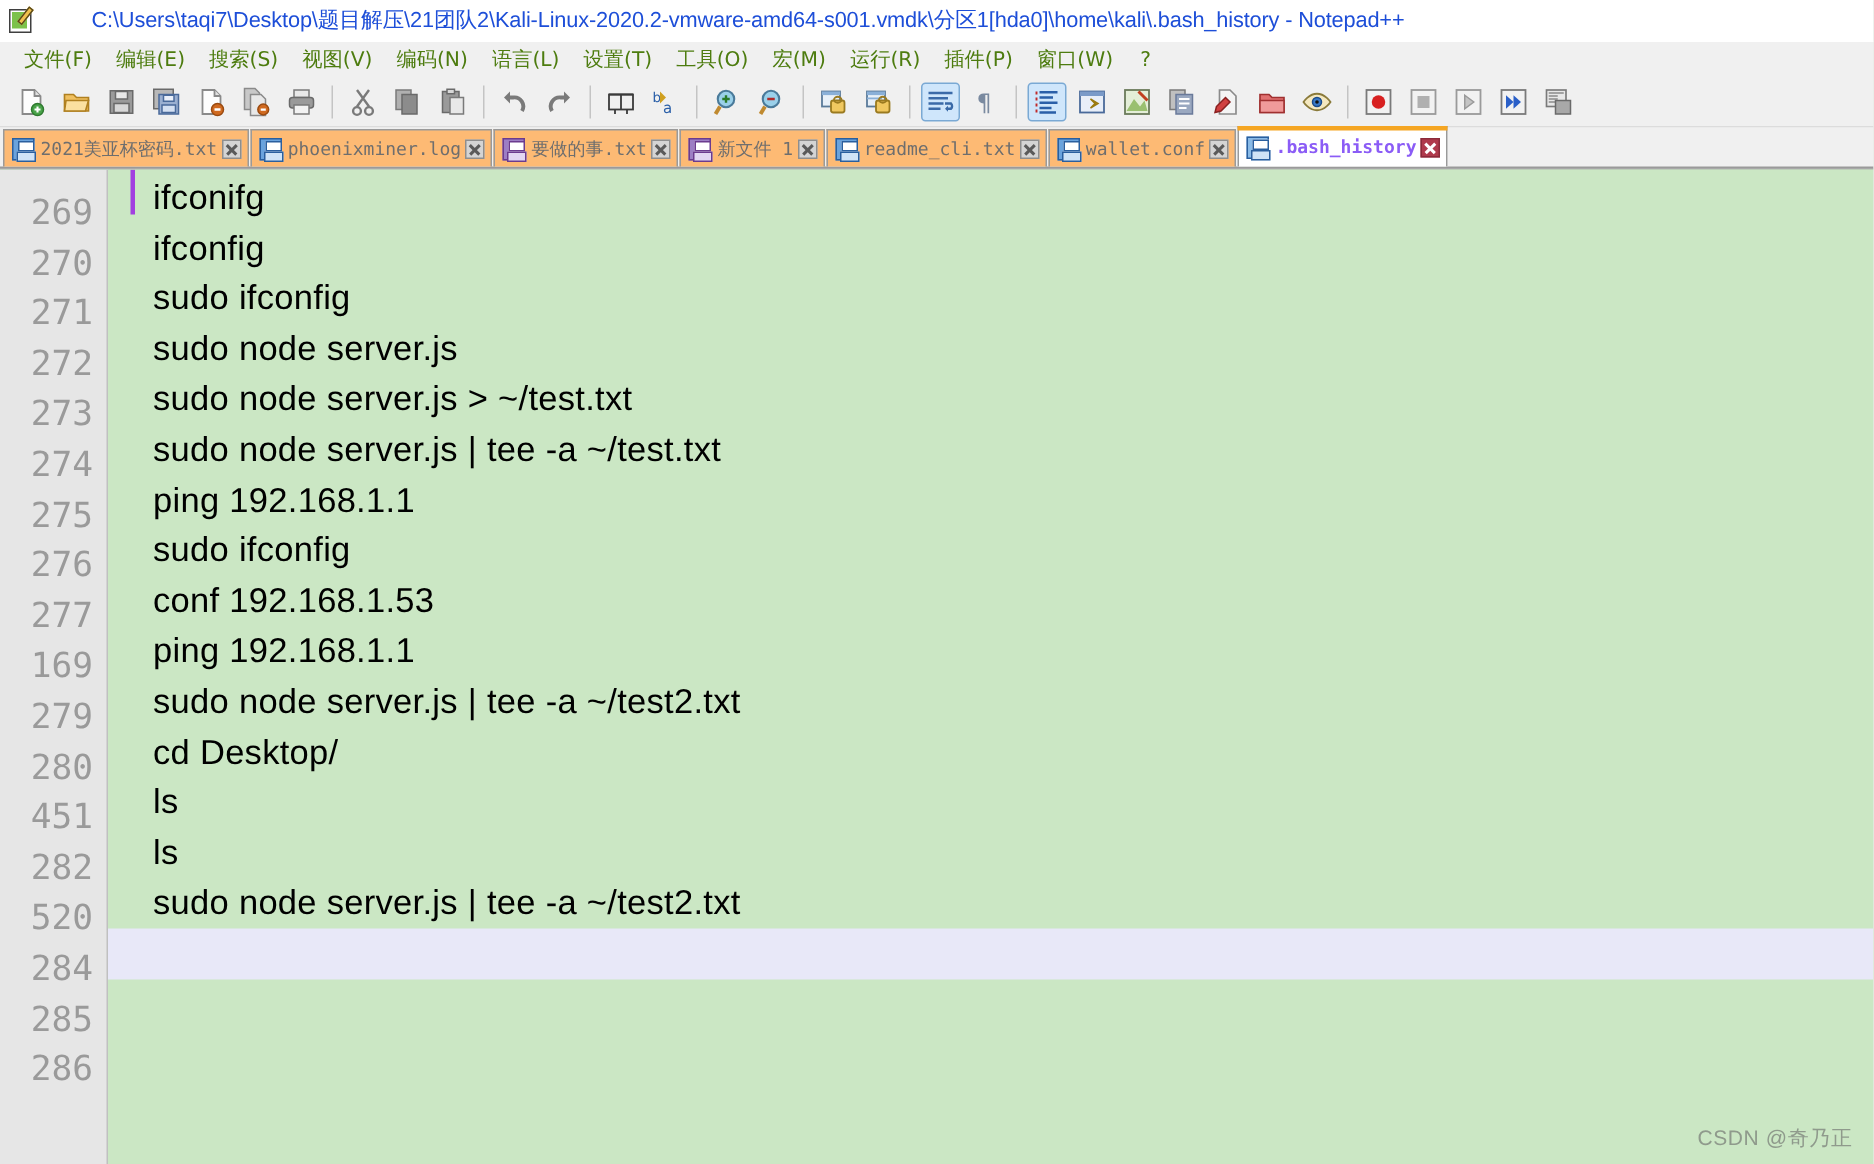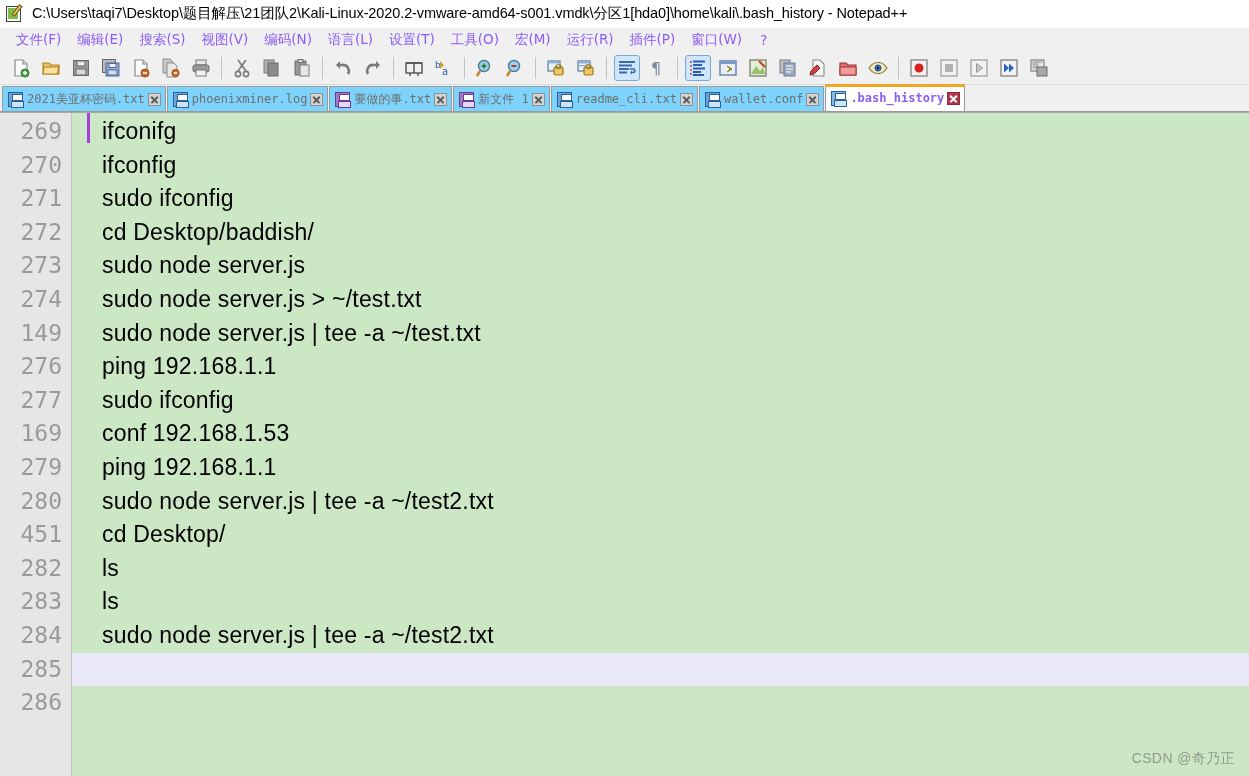--- a/index.html
+++ b/index.html
@@ -30,38 +30,39 @@
     border-bottom: 1px solid #ffffff;
   }
   .title-icon {
     width: 20px; height: 20px;
     flex: 0 0 20px;
     position: relative;
     margin-right: 7px;
   }
   .title-text {
     font-size: 14.5px;
-    color: #000000;
+    color: #1d4ed8;
     white-space: nowrap;
     letter-spacing: -0.1px;
     font-family: "Liberation Sans", sans-serif;
+    margin-left: 29px;
   }
 
   
   .menubar {
     height: 23px;
     flex: 0 0 23px;
     background: #f0f0f0;
     display: flex;
     align-items: center;
     padding-left: 8px;
   }
   .menu-item {
     font-size: 13.5px;
-    color: #8b5cf6;
+    color: #4d7c0f;
     padding: 2px 8px 2px 8px;
     white-space: nowrap;
     cursor: default;
     font-family: "DejaVu Sans", "Liberation Sans", sans-serif;
   }
   .menu-item.help { padding-left: 10px; padding-right: 10px; }
 
   
   .toolbar {
     height: 34px;
@@ -102,21 +103,21 @@
     display: flex;
     align-items: flex-end;
     padding-left: 2px;
     border-bottom: 1px solid #9a9a9a;
   }
   .tab {
     height: 25px;
     display: flex;
     align-items: center;
     padding: 0 4px 0 5px;
-    background: #7dd3fc;
+    background: #fdba74;
     border: 1px solid #9a9a9a;
     border-bottom: none;
     margin-right: 1px;
     position: relative;
     font-size: 12.5px;
     white-space: nowrap;
   }
   .tab.active {
     background: #ffffff;
     height: 27px;
@@ -175,21 +176,21 @@
     display: flex;
     position: relative;
     background: #cbe7c4;
     border-top: 1px solid #a8a8a8;
     overflow: hidden;
   }
   .gutter {
     flex: 0 0 72px;
     background: #e6e6e6;
     border-right: 1px solid #c0c0c0;
-    padding-top: 2px;
+    padding-top: 13px;
   }
   .gutter .gl {
     height: 33.6px;
     line-height: 33.6px;
     text-align: right;
     padding-right: 9px;
     color: #9a9a9a;
     font-family: "DejaVu Sans Mono", "Liberation Mono", monospace;
     font-size: 23px;
   }
@@ -612,39 +613,38 @@
 
   <div class="editor-wrap">
 
     <div class="gutter">
       <div class="gl">269</div>
       <div class="gl">270</div>
       <div class="gl">271</div>
       <div class="gl">272</div>
       <div class="gl">273</div>
       <div class="gl">274</div>
-      <div class="gl">149</div>
+      <div class="gl">275</div>
       <div class="gl">276</div>
       <div class="gl">277</div>
       <div class="gl">169</div>
       <div class="gl">279</div>
       <div class="gl">280</div>
       <div class="gl">451</div>
       <div class="gl">282</div>
-      <div class="gl">283</div>
+      <div class="gl">520</div>
       <div class="gl">284</div>
       <div class="gl">285</div>
       <div class="gl">286</div>
     </div>
 
     <div class="code">
       <div class="cl">ifconifg</div>
       <div class="cl">ifconfig</div>
       <div class="cl">sudo ifconfig</div>
-      <div class="cl">cd Desktop/baddish/</div>
       <div class="cl">sudo node server.js</div>
       <div class="cl">sudo node server.js &gt; ~/test.txt</div>
       <div class="cl">sudo node server.js | tee -a ~/test.txt</div>
       <div class="cl">ping 192.168.1.1</div>
       <div class="cl">sudo ifconfig</div>
       <div class="cl">conf 192.168.1.53</div>
       <div class="cl">ping 192.168.1.1</div>
       <div class="cl">sudo node server.js | tee -a ~/test2.txt</div>
       <div class="cl">cd Desktop/</div>
       <div class="cl">ls</div>

